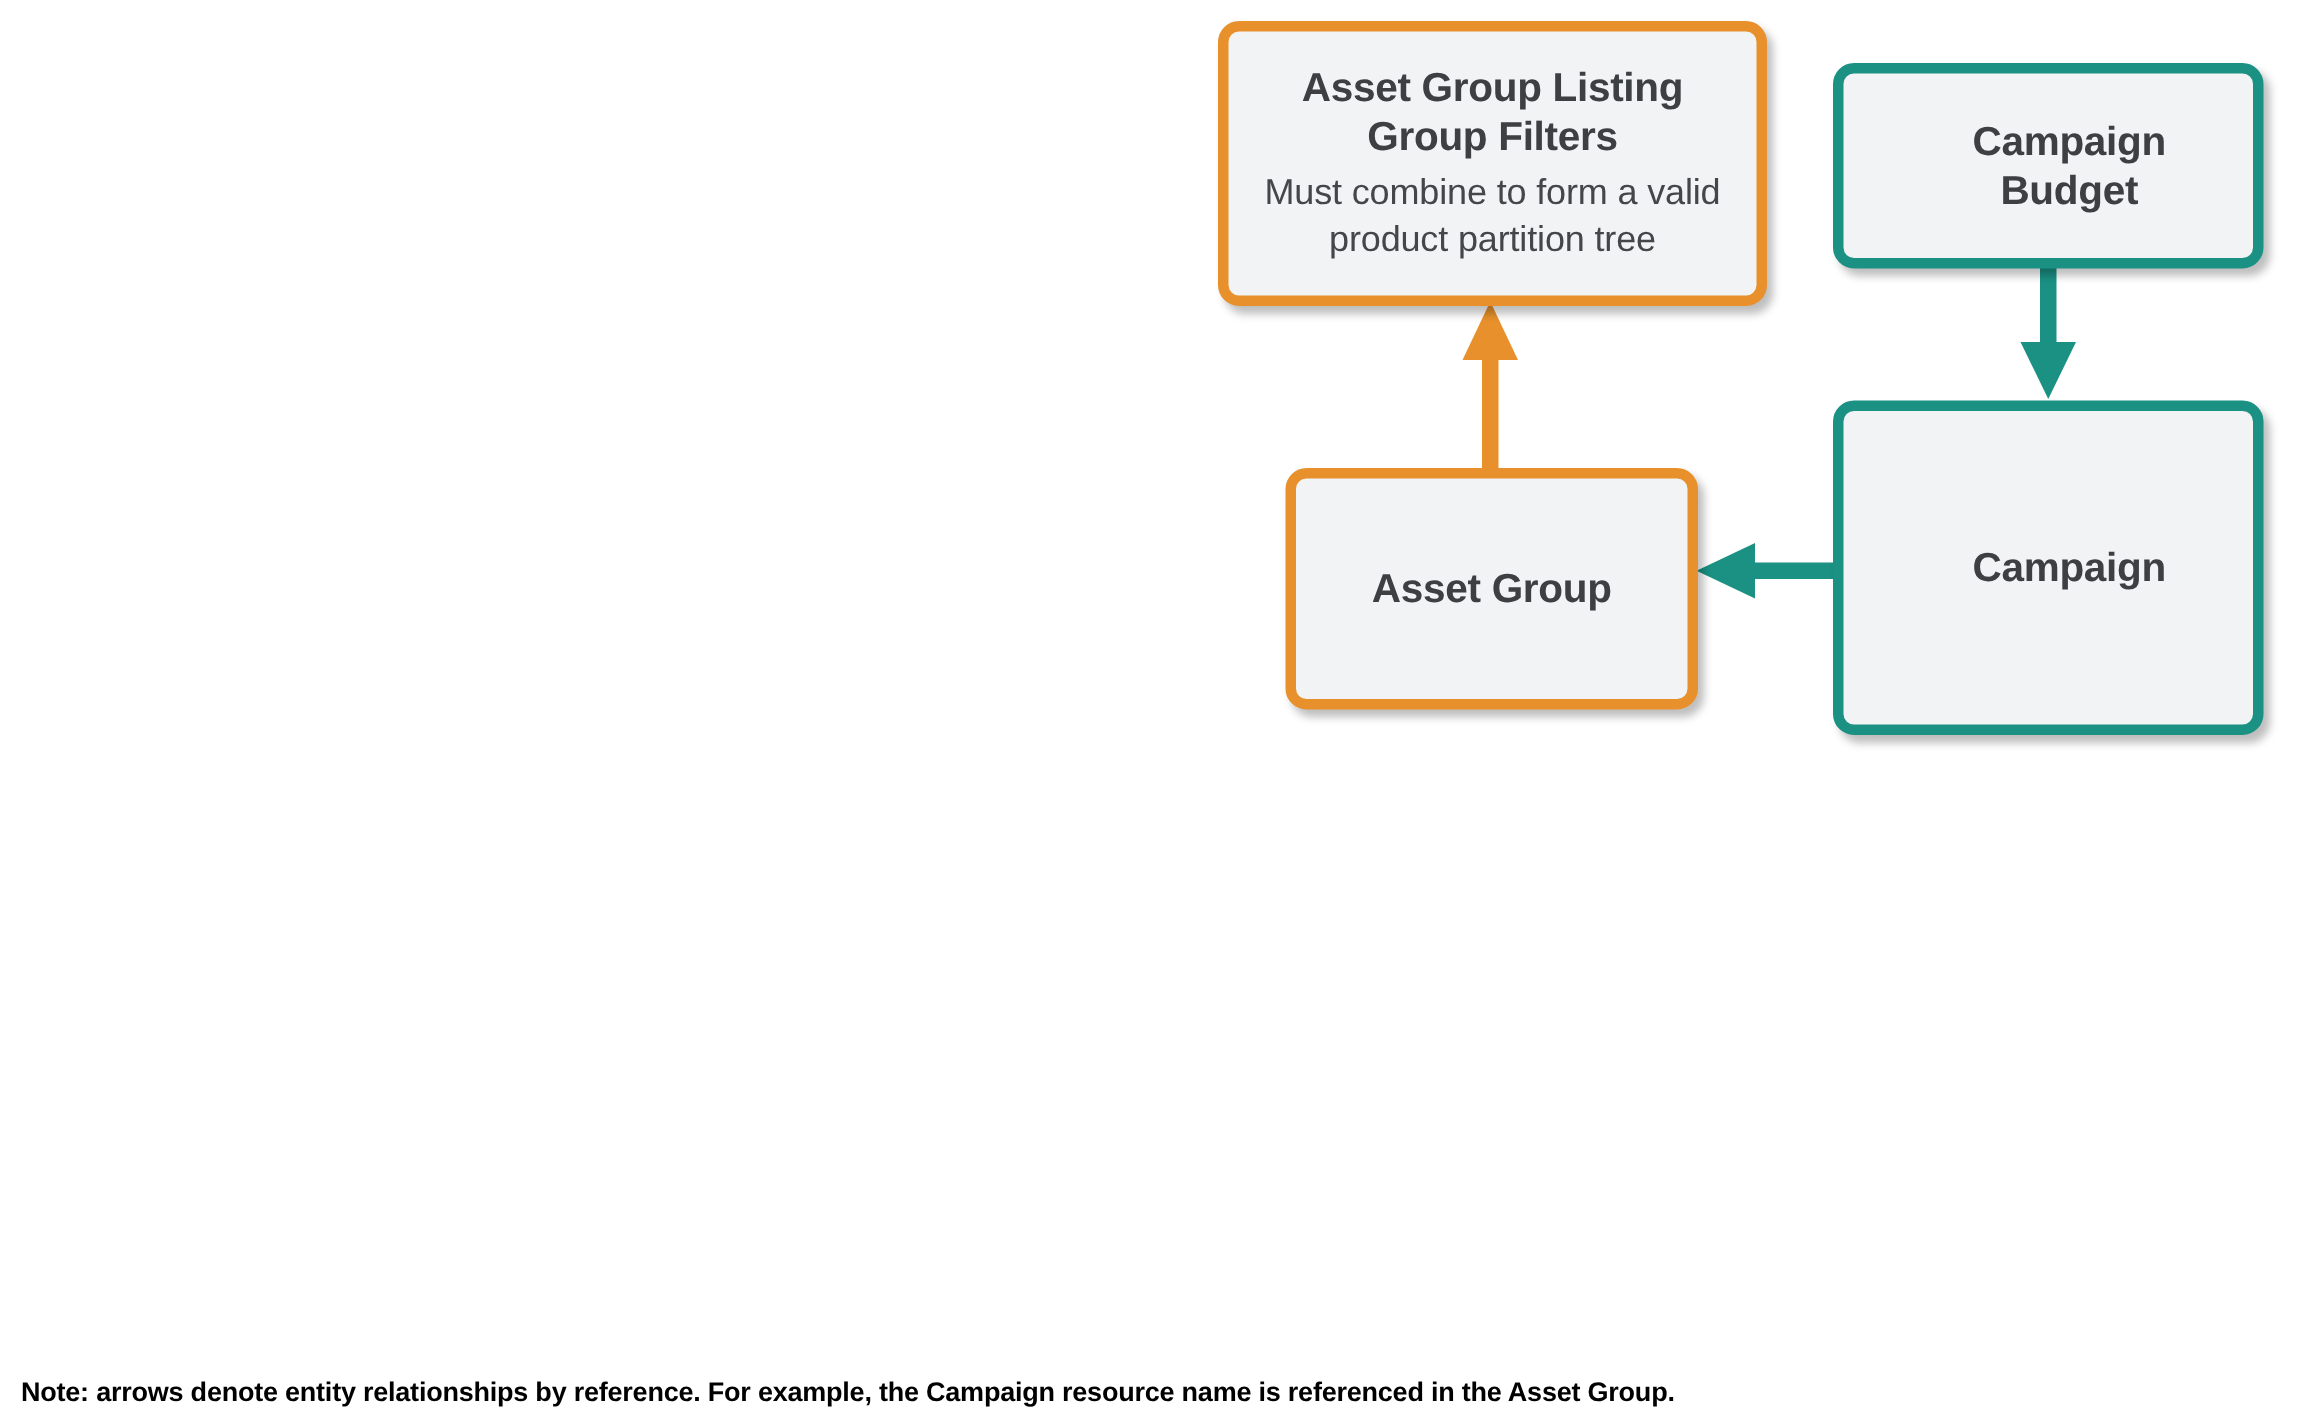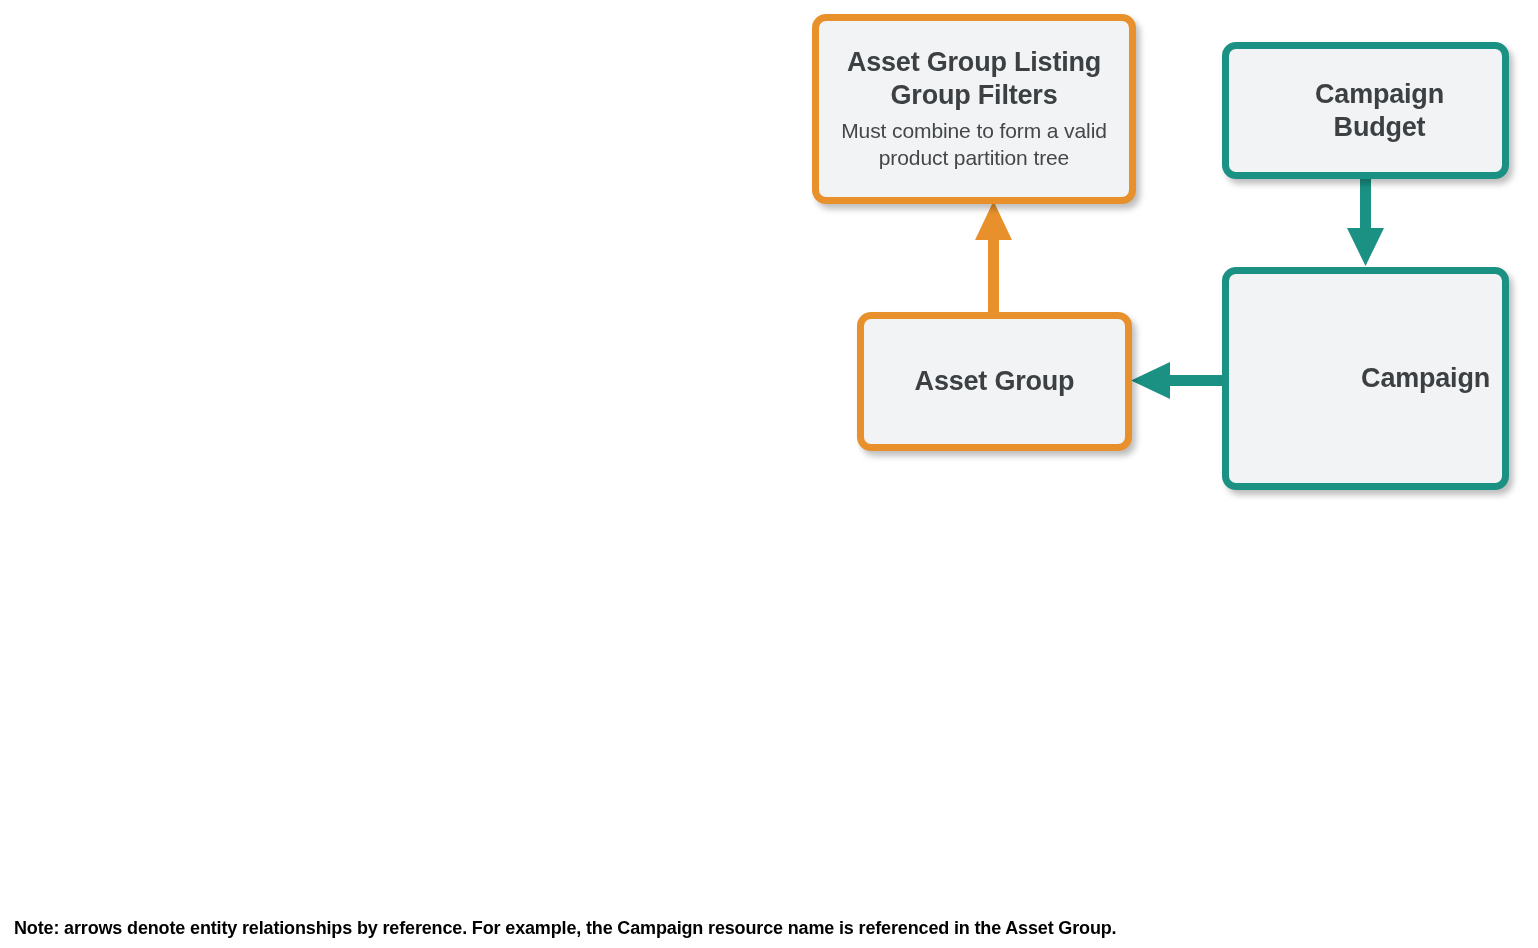--- a/index.html
+++ b/index.html
@@ -55,34 +55,34 @@
   .node.teal   { border-color: #1b9184; padding-left: 40px; }
 
   .node-title {
     font-size: 27px;
     font-weight: bold;
     line-height: 1.2;
     color: #3c4043;
     letter-spacing: -0.2px;
   }
   .node-desc {
-    font-size: 21px;
+    font-size: 24px;
     font-weight: normal;
     line-height: 1.28;
     color: #44474a;
     margin-top: 7px;
     letter-spacing: -0.1px;
   }
   .node-desc:empty { display: none; margin: 0; }
 
   
-  #node-aglgf   { left: 812px;  top: 14px;  width: 324px; height: 190px; }
+  #node-aglgf   { left: 812px;  top: 14px;  width: 366px; height: 190px; }
   #node-budget  { left: 1222px; top: 42px;  width: 287px; height: 137px; }
-  #node-asset   { left: 857px;  top: 312px; width: 275px; height: 139px; }
-  #node-campaign{ left: 1222px; top: 267px; width: 287px; height: 223px; align-items: flex-end; }
+  #node-asset   { left: 857px;  top: 312px; width: 275px; height: 161px; }
+  #node-campaign{ left: 1222px; top: 267px; width: 287px; height: 223px; }
 
   
   #footnote {
     position: absolute;
     left: 14px;
     top: 918px;
     z-index: 3;
     font-size: 18px;
     font-weight: bold;
     color: #000000;

